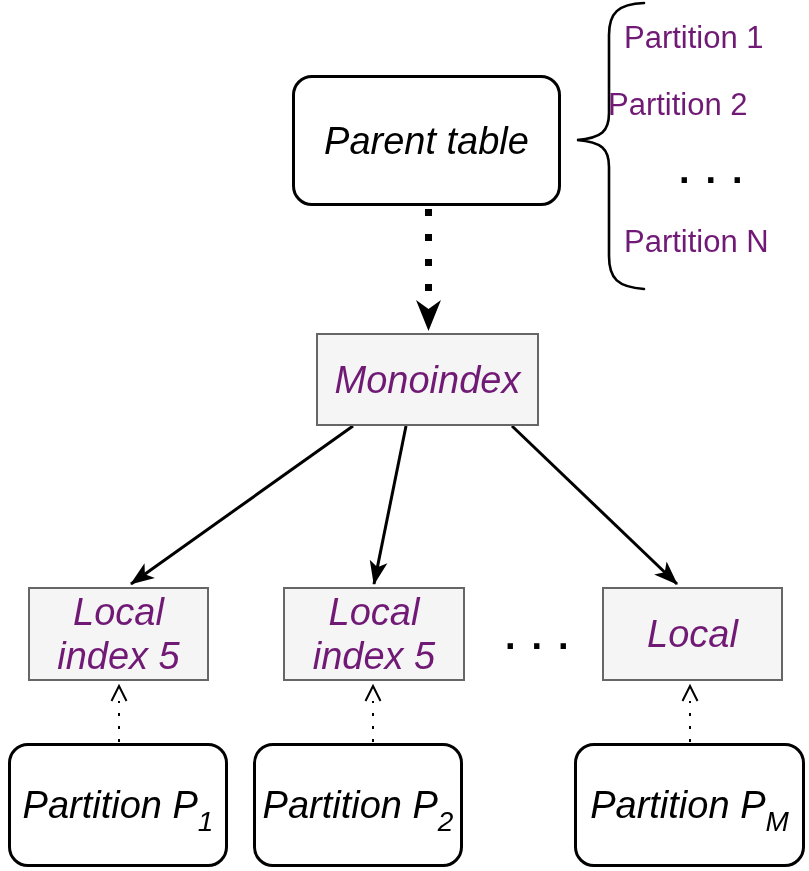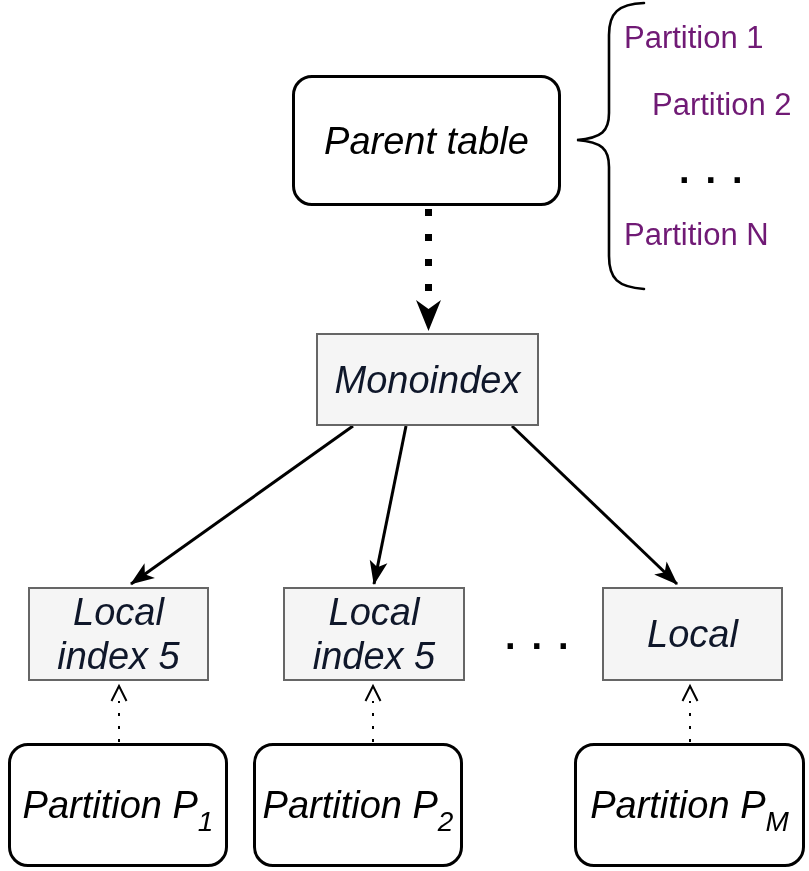--- a/index.html
+++ b/index.html
@@ -8,21 +8,21 @@
     font-family:"Liberation Sans", sans-serif;
   }
   .box{
     position:absolute;display:flex;align-items:center;justify-content:center;
     text-align:center;box-sizing:border-box;font-size:38px;line-height:44px;font-style:italic;
   }
   .white-box{
     background:#ffffff;border:3px solid #000000;border-radius:20px;color:#000000;
   }
   .gray-box{
-    background:#f5f5f5;border:2.5px solid #666666;color:#0f172a;
+    background:#f5f5f5;border:2.5px solid #666666;color:#701a75;
   }
   .list-item{
     position:absolute;font-size:31px;line-height:44px;color:#701a75;white-space:nowrap;
   }
   .dots{
     position:absolute;font-size:38px;font-weight:bold;color:#000000;
     letter-spacing:16px;line-height:38px;white-space:nowrap;
   }
   sub.psub{font-size:28px;position:relative;top:4px;line-height:0;}
   svg.overlay{position:absolute;left:0;top:0;width:809px;height:871px;pointer-events:none;}
@@ -57,23 +57,23 @@
       <line x1="690" y1="742" x2="690" y2="701" stroke-dasharray="3 10"></line>
       <polyline points="682.5,701 690,686 697.5,701"></polyline>
     </g>
   </svg>
 
   <div class="box white-box" style="left:292px;top:75px;width:269px;height:131px;">
     <span>Parent table</span>
   </div>
 
   <div class="list-item" style="left:624px;top:16px;">Partition 1</div>
-  <div class="list-item" style="left:608px;top:83px;margin-left:44px;">Partition 2</div>
+  <div class="list-item" style="left:608px;top:83px;">Partition 2</div>
   <div class="dots" style="left:679px;top:151px;">...</div>
-  <div class="list-item" style="left:624px;top:213px;">Partition N</div>
+  <div class="list-item" style="left:624px;top:220px;">Partition N</div>
 
   <div class="box gray-box" style="left:316px;top:333px;width:223px;height:93px;">
     <span>Monoindex</span>
   </div>
 
   <div class="box gray-box" style="left:28px;top:587px;width:181px;height:94px;">
     <span>
       <span>Local</span><br>
       <span>index 5</span>
     </span>

